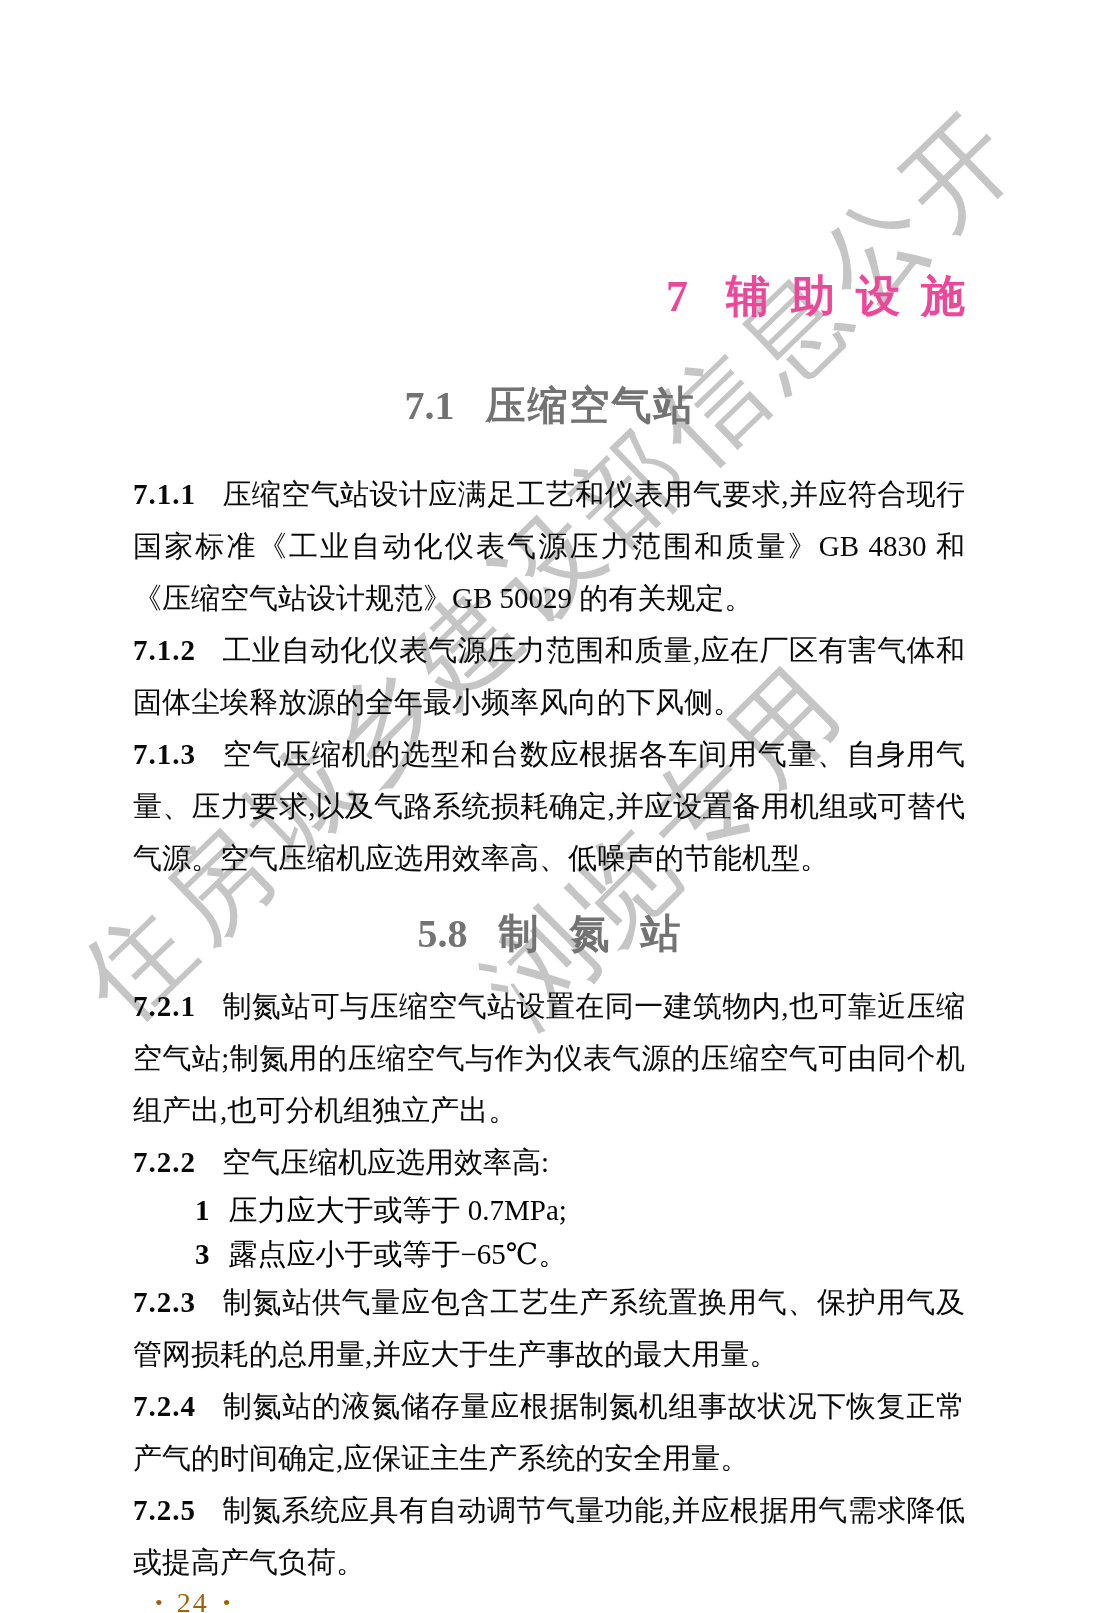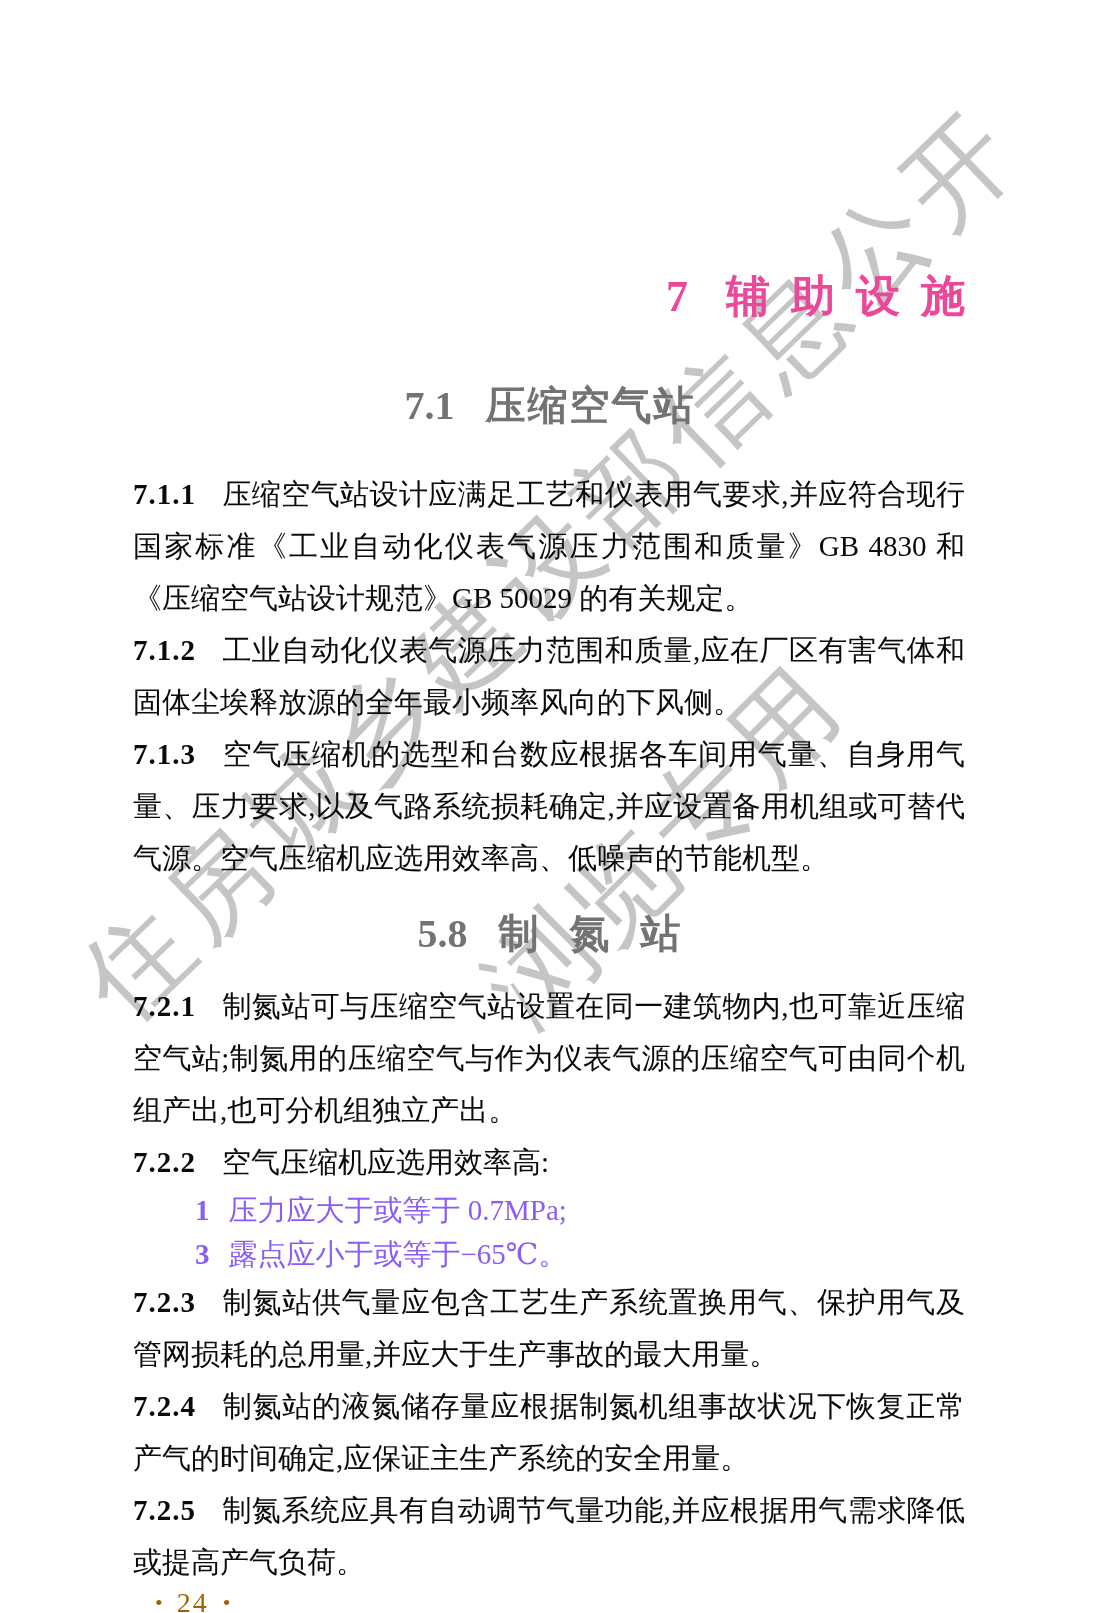--- a/index.html
+++ b/index.html
@@ -67,21 +67,21 @@
     color:#0a0a0a;
   }
   .clause .cnum { font-weight:bold; margin-right:26px; letter-spacing:1px; }
   .item {
     margin:0;
     padding-left:62px;
     font-size:29px;
     line-height:44px;
     text-align:justify;
     text-justify:inter-ideograph;
-    color:#8b5cf6;
+    color:#000000;
   }
   .item .inum { font-weight:bold; margin-right:19px; }
   .footer {
     margin:0;
     padding-left:22px;
     font-size:28px;
     line-height:30px;
     color:#a16207;
   }
   .footer .dot { font-size:22px; vertical-align:2px; }

